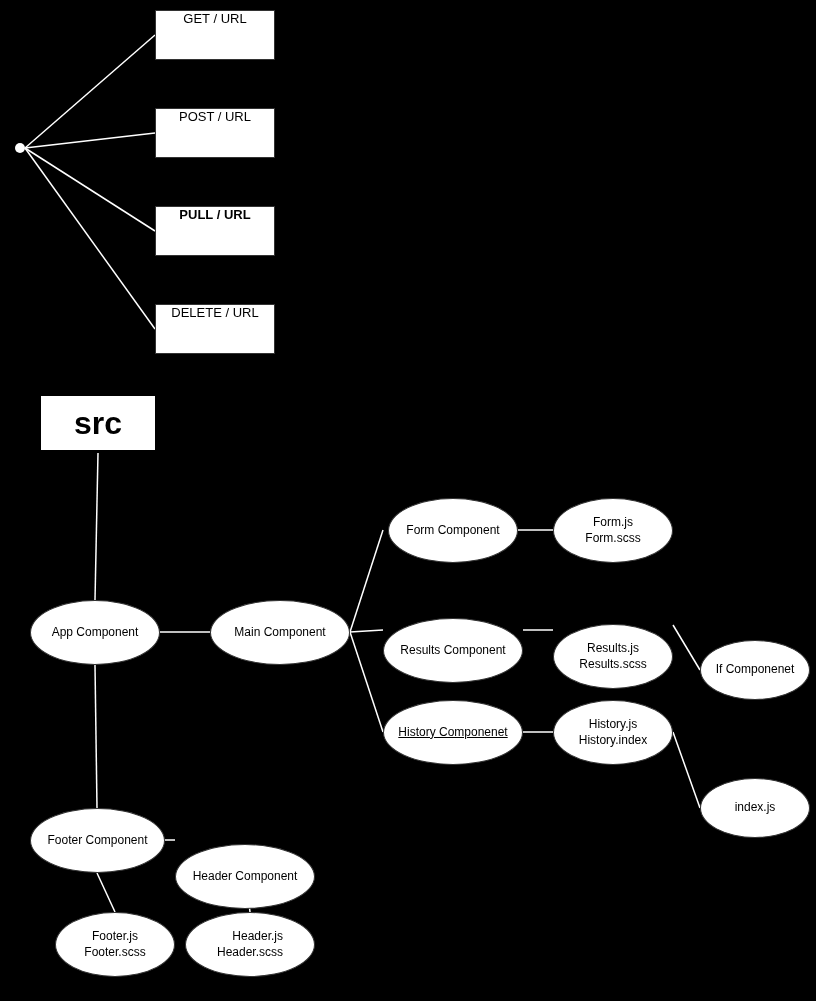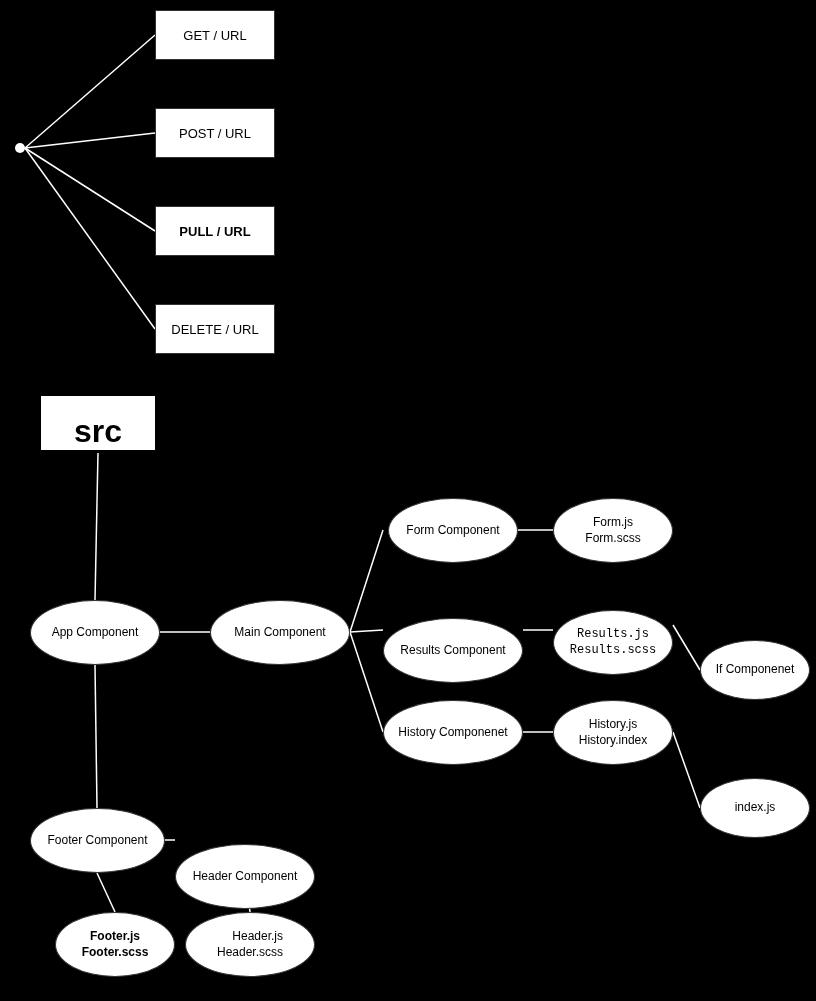--- a/index.html
+++ b/index.html
@@ -10,32 +10,31 @@
       position: relative;
       overflow: hidden;
       font-family: Arial, sans-serif;
     }
 
     .url-box {
       position: absolute;
       background: #fff;
       border: 1.5px solid #333;
       display: flex;
-      align-items: center;
       justify-content: center;
       font-size: 13px;
       color: #000;
     }
 
     .src-box {
       position: absolute;
       background: #fff;
       border: 3px solid #000;
       display: flex;
-      align-items: flex-end;
+      align-items: center;
       justify-content: center;
       font-size: 32px;
       font-weight: 900;
       color: #000;
     }
 
     .bullet {
       position: absolute;
       width: 10px;
       height: 10px;
@@ -132,47 +131,47 @@
 </div>
 <div class="oval" style="left:210px; top:600px; width:140px; height:65px;">
   <span>Main Component</span>
 </div>
 <div class="oval" style="left:388px; top:498px; width:130px; height:65px;">
   <span>Form Component</span>
 </div>
 <div class="oval" style="left:383px; top:618px; width:140px; height:65px;">
   <span>Results Component</span>
 </div>
-<div class="oval" style="left:383px; top:700px; width:140px; height:65px;">
+<div class="oval" style="left:383px; top:700px; width:140px; height:65px;text-decoration:underline;">
   <span>History Componenet</span>
 </div>
 <div class="oval" style="left:553px; top:498px; width:120px; height:65px;">
   <span style="white-space:pre-line;">Form.js
 Form.scss</span>
 </div>
-<div class="oval" style="left:553px; top:610px; width:120px; height:65px;font-family:Liberation Mono, monospace;">
+<div class="oval" style="left:553px; top:624px; width:120px; height:65px;">
   <span style="white-space:pre-line;">Results.js
 Results.scss</span>
 </div>
 <div class="oval" style="left:553px; top:700px; width:120px; height:65px;">
   <span style="white-space:pre-line;">History.js
 History.index</span>
 </div>
 <div class="oval" style="left:700px; top:640px; width:110px; height:60px;">
   <span>If Componenet</span>
 </div>
 <div class="oval" style="left:700px; top:778px; width:110px; height:60px;">
   <span>index.js</span>
 </div>
 <div class="oval" style="left:30px; top:808px; width:135px; height:65px;">
   <span>Footer Component</span>
 </div>
 <div class="oval" style="left:175px; top:844px; width:140px; height:65px;">
   <span>Header Component</span>
 </div>
-<div class="oval" style="left:55px; top:912px; width:120px; height:65px;font-weight:bold;">
+<div class="oval" style="left:55px; top:912px; width:120px; height:65px;">
   <span style="white-space:pre-line;">Footer.js
 Footer.scss</span>
 </div>
 <div class="oval" style="left:185px; top:912px; width:130px; height:65px;text-align:right;">
   <span style="white-space:pre-line;">Header.js
 Header.scss</span>
 </div>
 
 </body></html>

